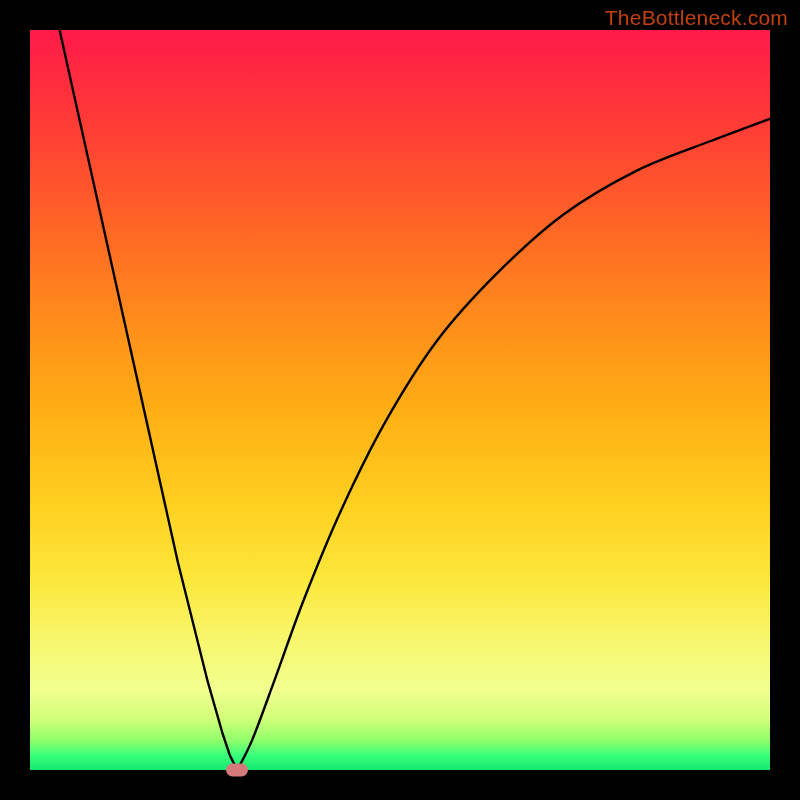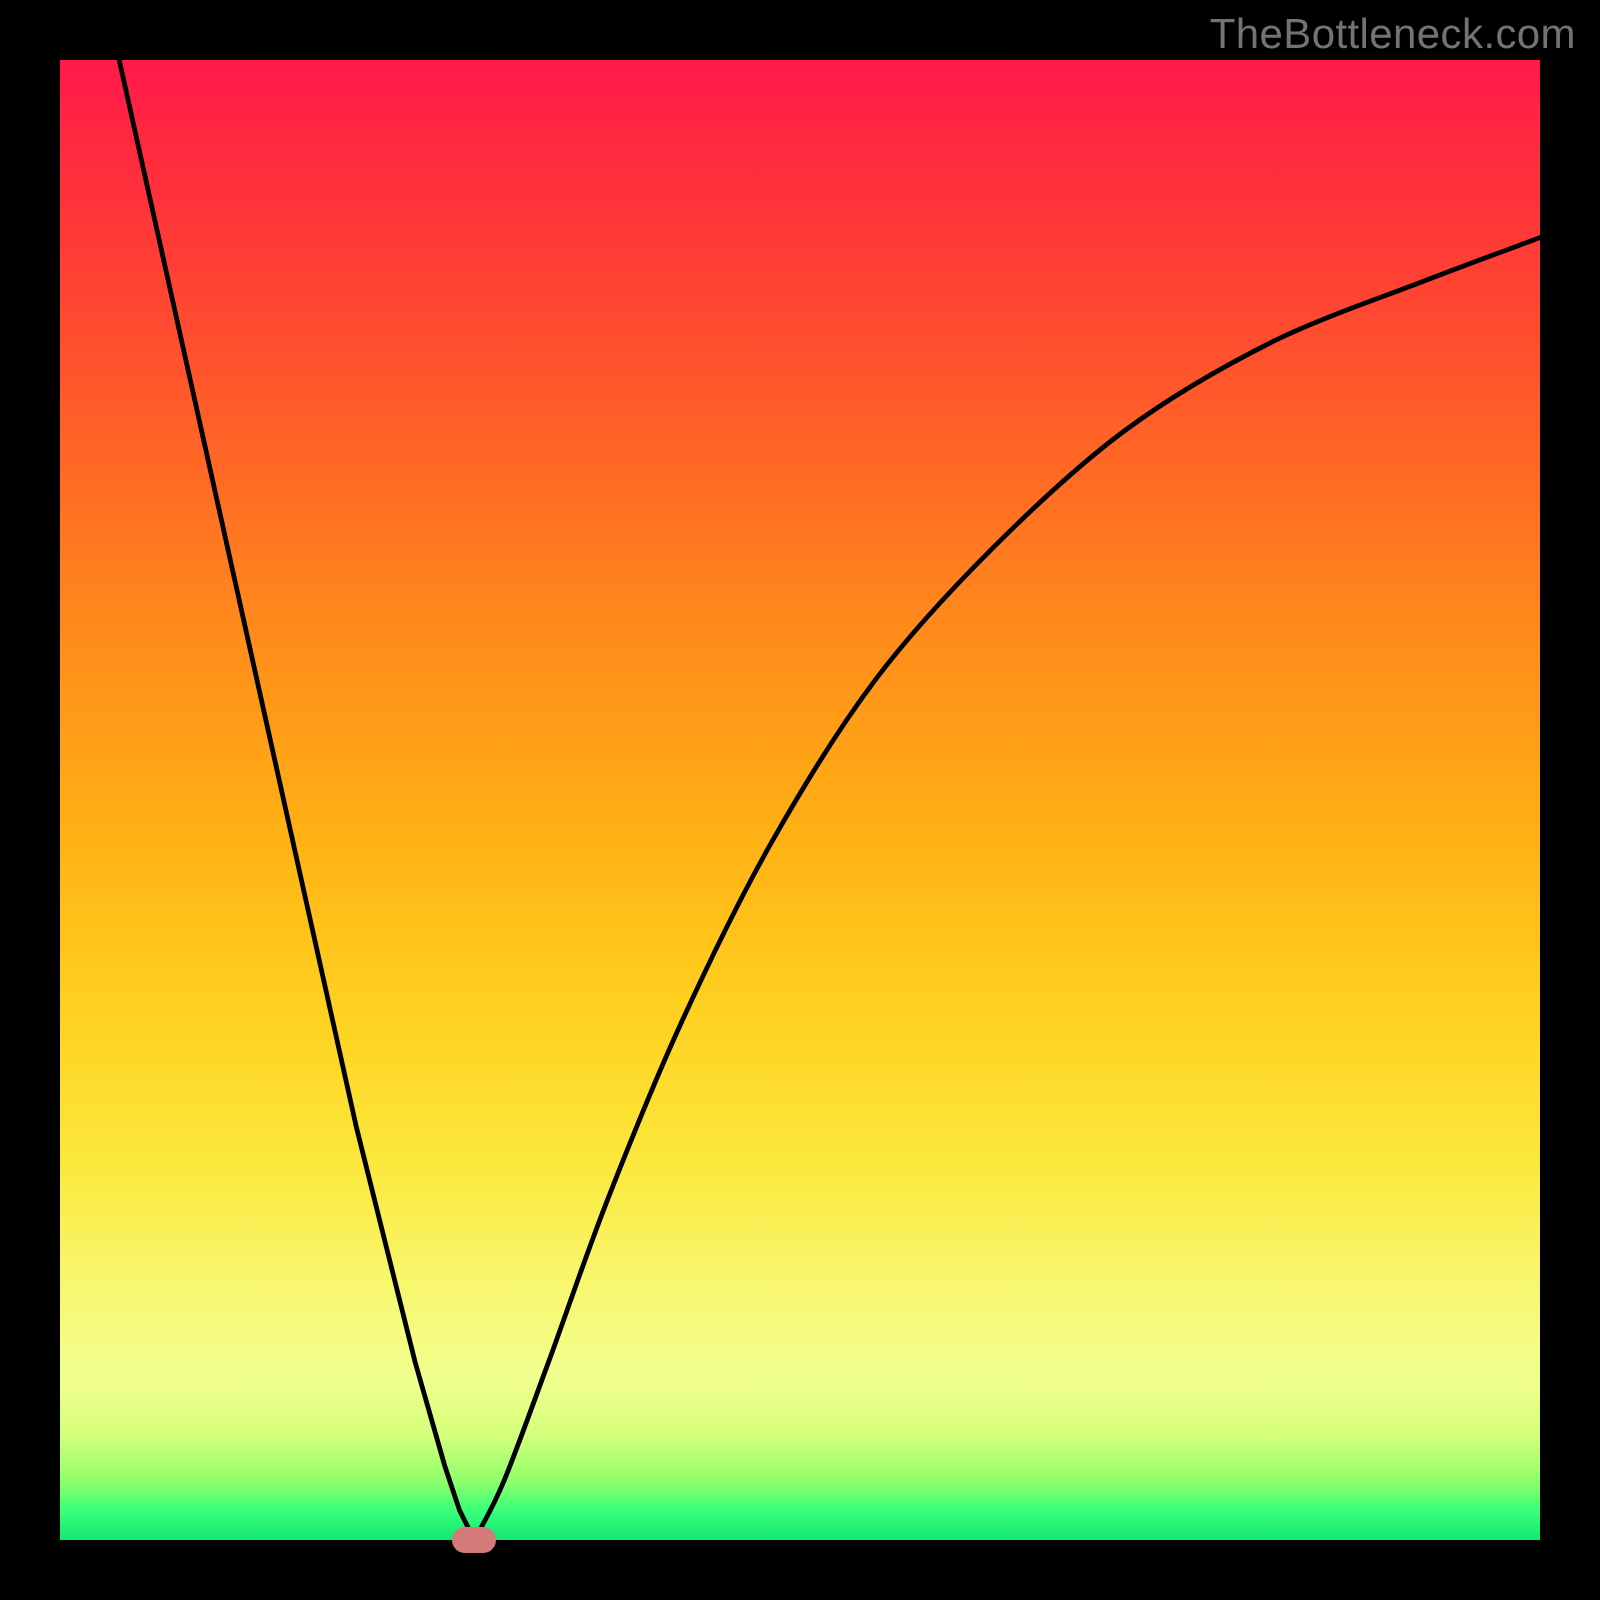--- a/index.html
+++ b/index.html
@@ -38,21 +38,21 @@
       #d3ff7a 93%,
       #90ff6a 96%,
       #3aff7a 98%,
       #12e870 100%
     );
   }
   .watermark {
     position: absolute;
     top: 6px;
     right: 12px;
-    color: #737373;
+    color: #c2410c;
     font-size: 21px;
     letter-spacing: 0.2px;
     font-weight: 500;
     pointer-events: none;
   }
   svg.curve {
     position: absolute;
     left: 0;
     top: 0;
     width: 740px;

